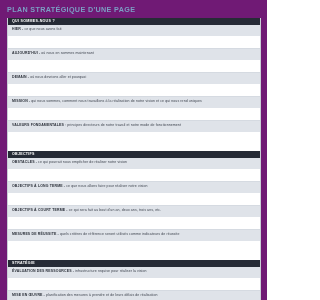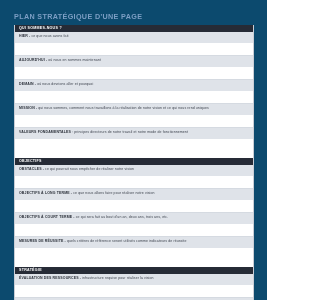--- a/index.html
+++ b/index.html
@@ -11,22 +11,22 @@
     height: 300px;
     background: #ffffff;
     font-family: "Liberation Sans", sans-serif;
     overflow: hidden;
   }
 
   .page {
     width: 267px;
     height: 300px;
     box-sizing: border-box;
-    padding: 8px;
-    background: #0c4a6e;
+    padding: 1px;
+    background: #701a75;
     position: relative;
   }
 
   .page-title {
     font-size: 7.2px;
     letter-spacing: 0.35px;
     color: #7c9ec4;
     font-weight: bold;
     padding: 4px 0 0 6px;
     line-height: 10px;

